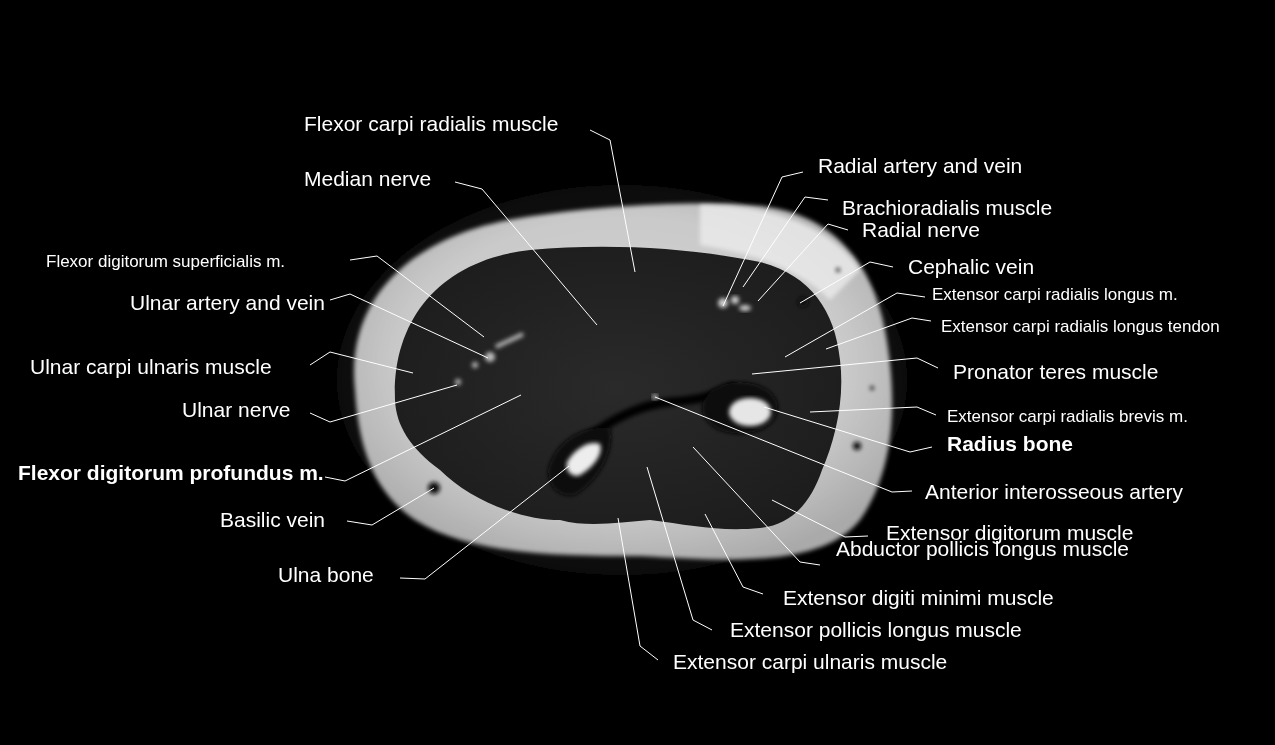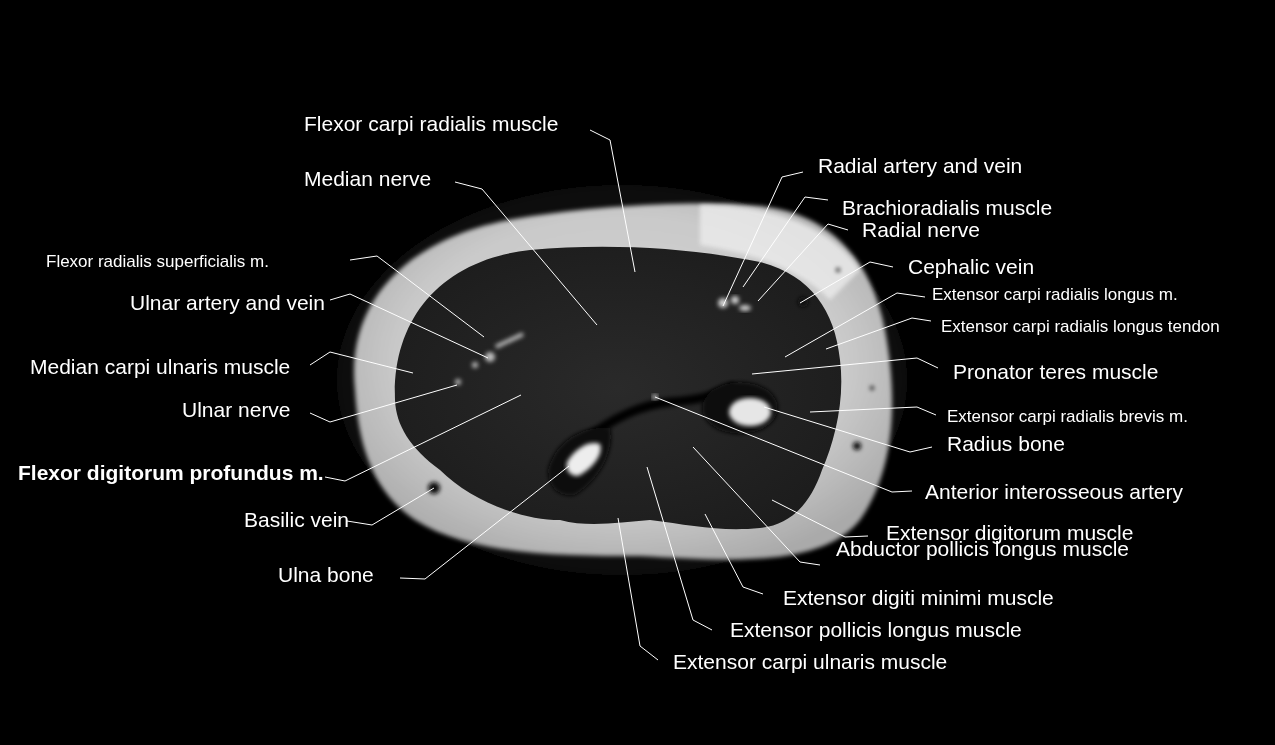--- a/index.html
+++ b/index.html
@@ -97,36 +97,36 @@
         <polyline points="868,536 845,537 772,500"></polyline>
         <polyline points="820,565 800,562 693,447"></polyline>
         <polyline points="763,594 743,587 705,514"></polyline>
         <polyline points="712,630 693,620 647,467"></polyline>
         <polyline points="658,660 640,646 618,518"></polyline>
       </g>
   </svg>
   <div id="labels">
       <div class="lbl big" style="left: 304px; top: 113px;">Flexor carpi radialis muscle</div>
       <div class="lbl big" style="left: 304px; top: 168px;">Median nerve</div>
-      <div class="lbl sm" style="left: 46px; top: 253px;">Flexor radialis superficialis m.</div>
+      <div class="lbl sm" style="left: 46px; top: 253px;">Flexor digitorum superficialis m.</div>
       <div class="lbl big" style="left: 106px; top: 292px; margin-left: 24px;">Ulnar artery and vein</div>
-      <div class="lbl big" style="left: 30px; top: 356px;">Median carpi ulnaris muscle</div>
+      <div class="lbl big" style="left: 30px; top: 356px;">Ulnar carpi ulnaris muscle</div>
       <div class="lbl big" style="left: 182px; top: 399px;">Ulnar nerve</div>
       <div class="lbl big" style="left: 18px; top: 462px; font-weight: bold;">Flexor digitorum profundus m.</div>
-      <div class="lbl big" style="left: 220px; top: 509px; margin-left: 24px;">Basilic vein</div>
+      <div class="lbl big" style="left: 220px; top: 509px;">Basilic vein</div>
       <div class="lbl big" style="left: 278px; top: 564px;">Ulna bone</div>
       <div class="lbl big" style="left: 818px; top: 155px;">Radial artery and vein</div>
       <div class="lbl big" style="left: 842px; top: 185px; margin-top: 12px;">Brachioradialis muscle</div>
       <div class="lbl big" style="left: 862px; top: 219px;">Radial nerve</div>
       <div class="lbl big" style="left: 908px; top: 256px;">Cephalic vein</div>
       <div class="lbl sm" style="left: 932px; top: 286px;">Extensor carpi radialis longus m.</div>
       <div class="lbl sm" style="left: 941px; top: 318px;">Extensor carpi radialis longus tendon</div>
       <div class="lbl big" style="left: 953px; top: 361px;">Pronator teres muscle</div>
       <div class="lbl sm" style="left: 947px; top: 408px;">Extensor carpi radialis brevis m.</div>
-      <div class="lbl big" style="left: 947px; top: 433px;">Radius bone</div>
+      <div class="lbl big" style="left: 947px; top: 433px; font-weight: bold;">Radius bone</div>
       <div class="lbl big" style="left: 925px; top: 481px;">Anterior interosseous artery</div>
       <div class="lbl big" style="left: 886px; top: 522px;">Extensor digitorum muscle</div>
       <div class="lbl big" style="left: 836px; top: 538px;">Abductor pollicis longus muscle</div>
       <div class="lbl big" style="left: 783px; top: 587px;">Extensor digiti minimi muscle</div>
       <div class="lbl big" style="left: 730px; top: 619px;">Extensor pollicis longus muscle</div>
       <div class="lbl big" style="left: 673px; top: 651px;">Extensor carpi ulnaris muscle</div>
     </div>
 </div>
 
 </body></html>

